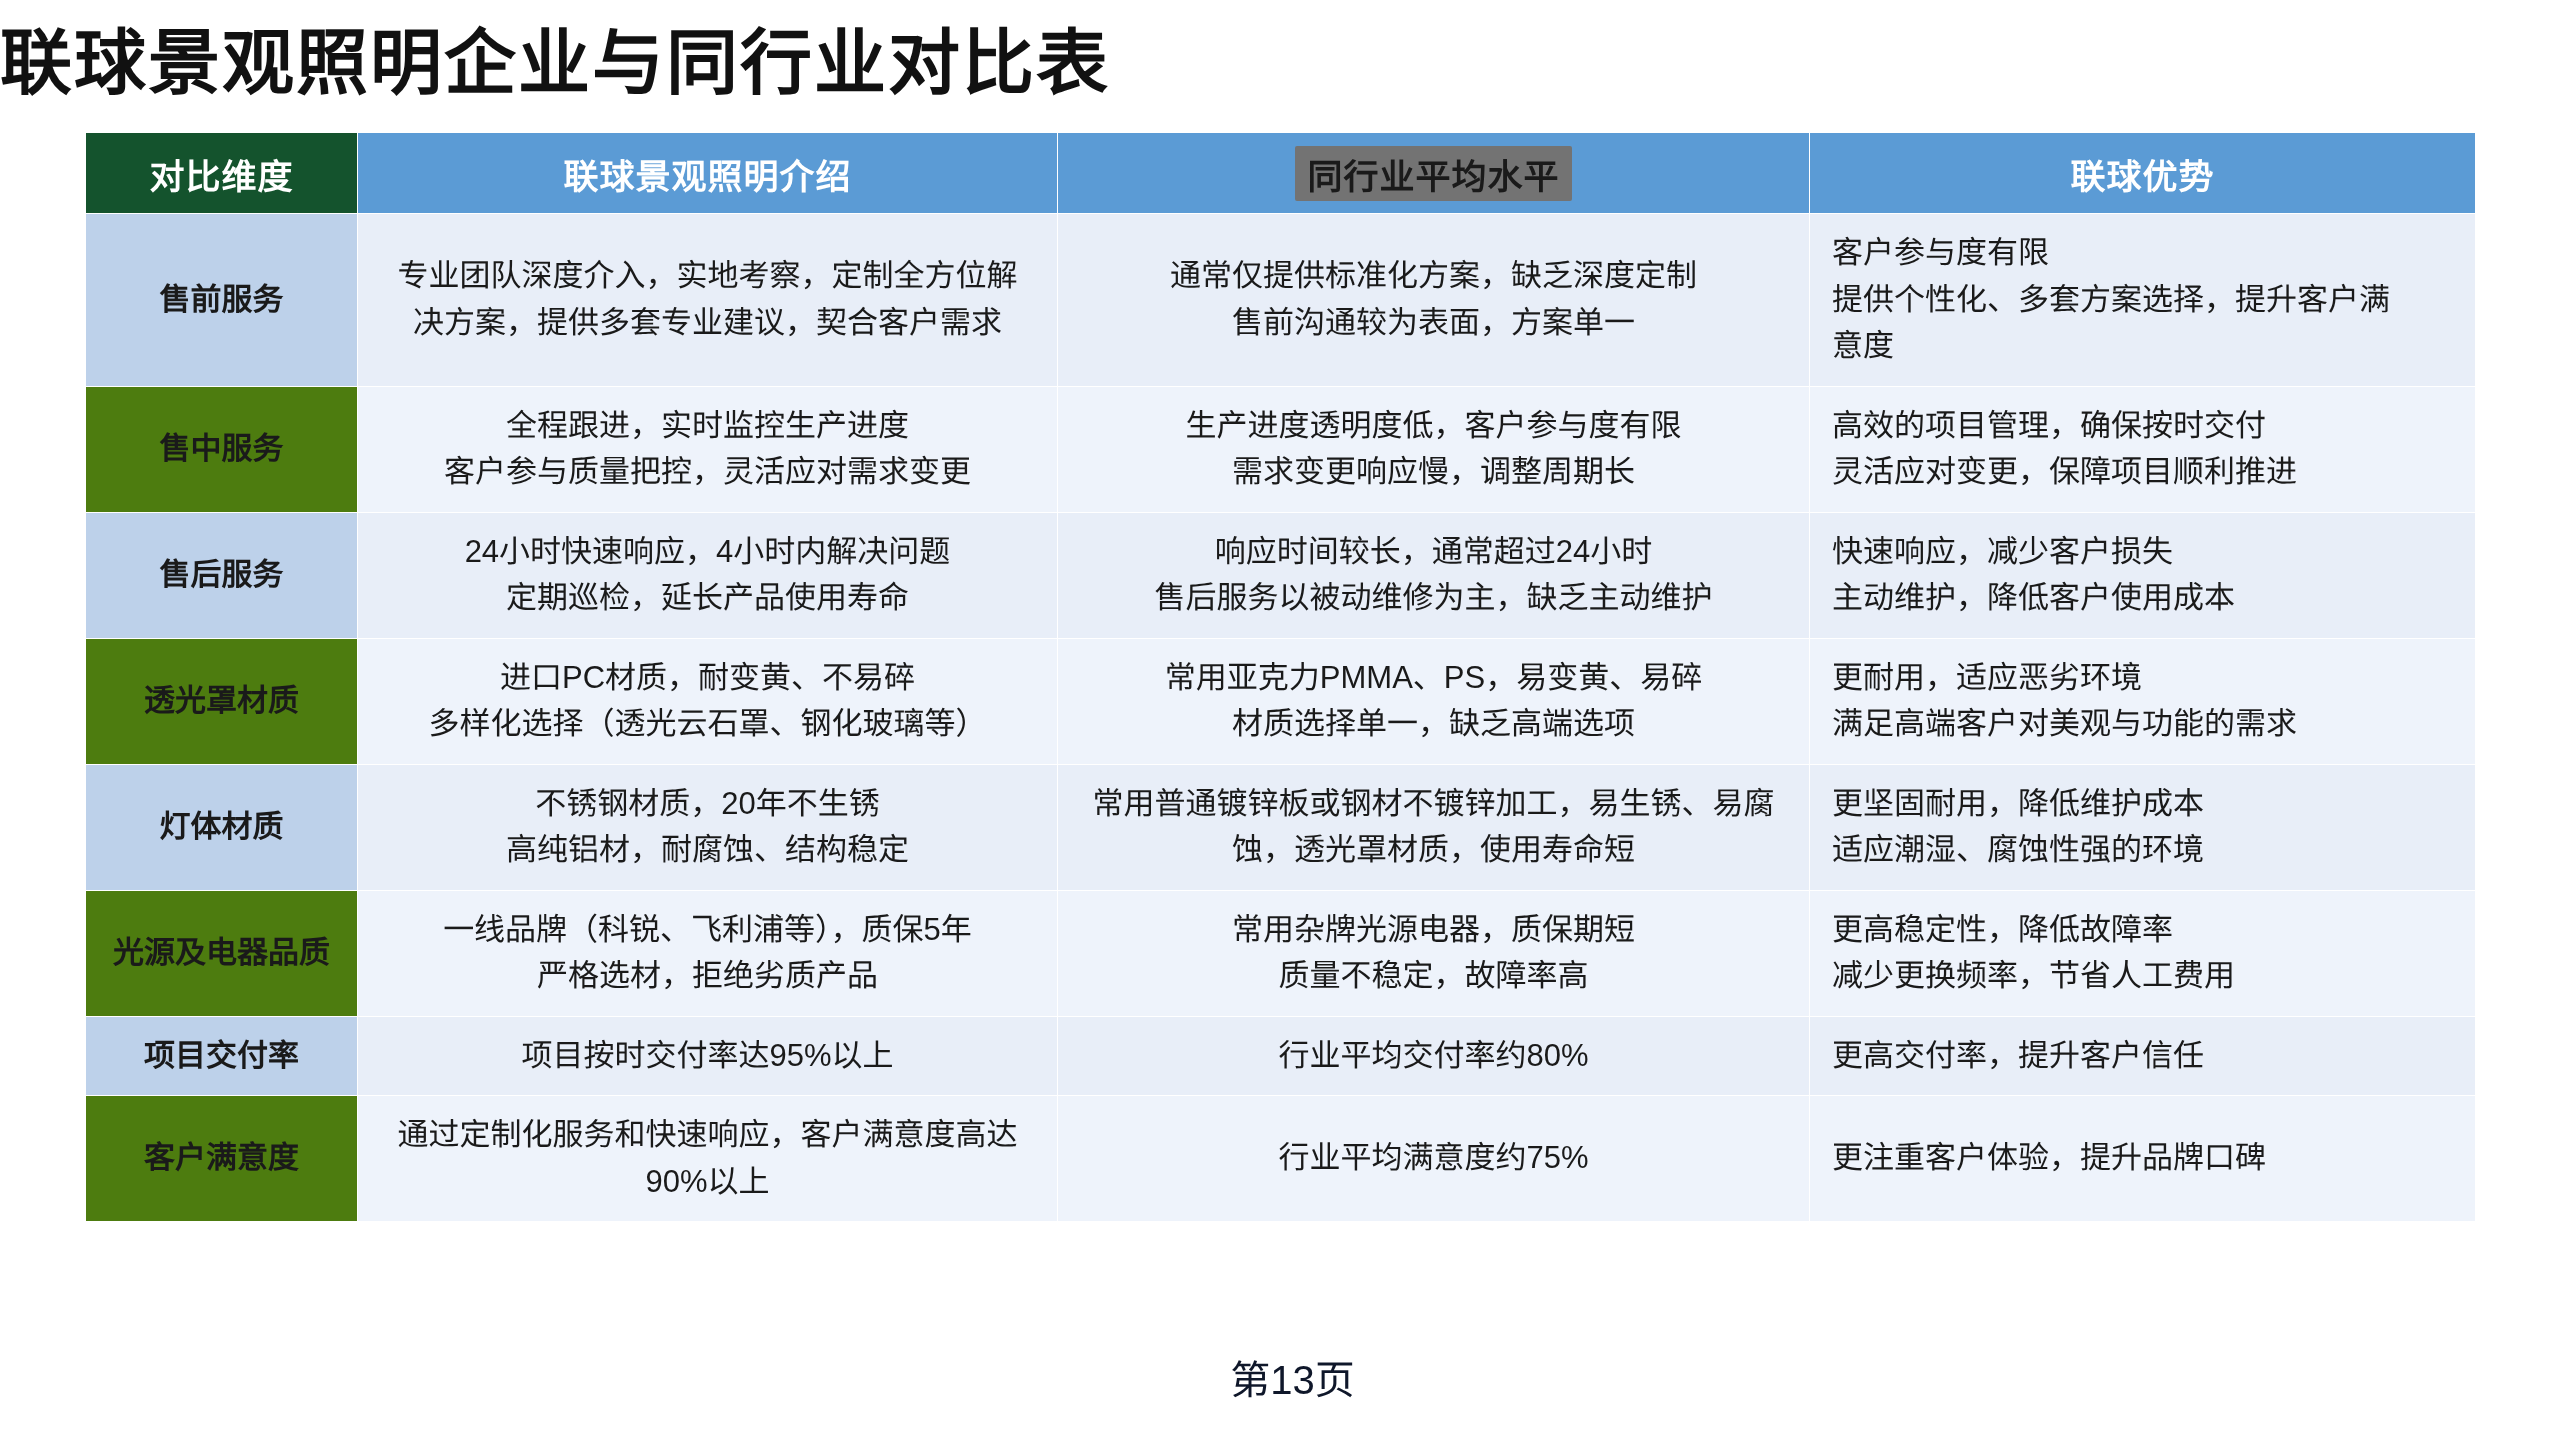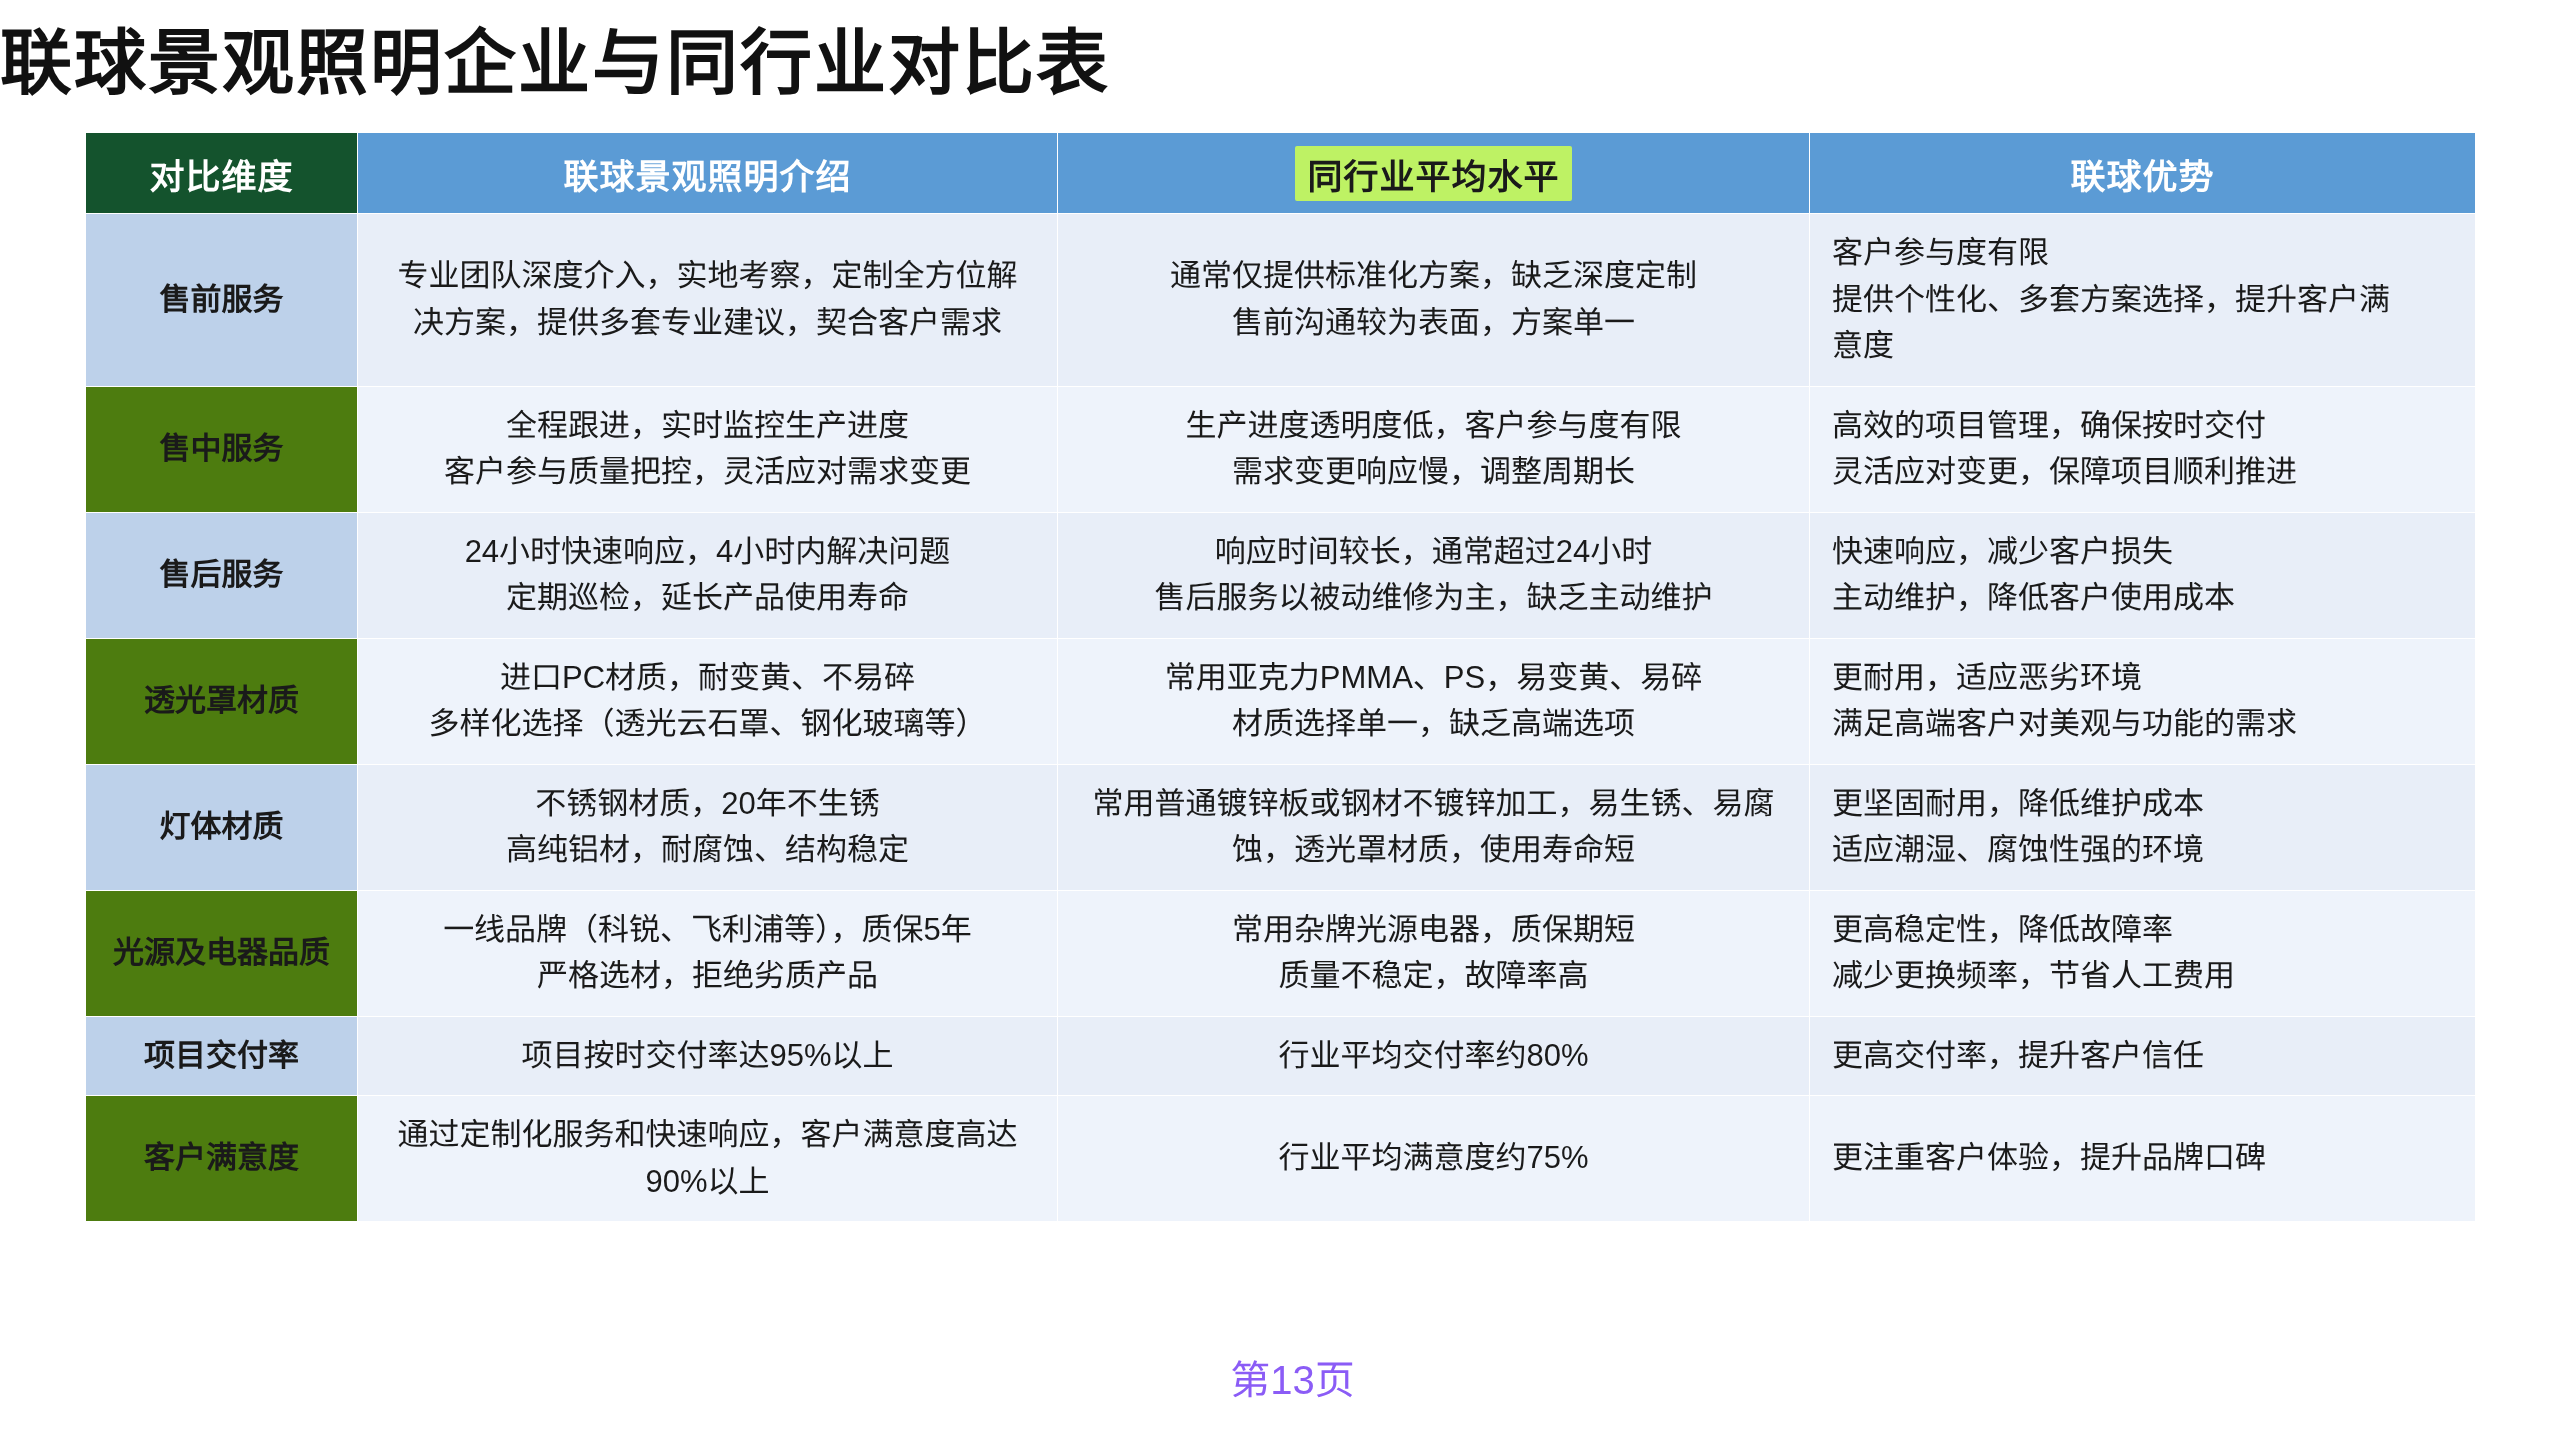--- a/index.html
+++ b/index.html
@@ -54,21 +54,21 @@
     border: 1px solid #ffffff;
     text-align: center;
     vertical-align: middle;
     letter-spacing: 1px;
   }
   table.cmp th.first {
     background: #14532d;
   }
   .hl-box {
     display: inline-block;
-    background: #bef264;
+    background: #737373;
     color: #1a1a1a;
     padding: 2px 12px;
     border-radius: 2px;
   }
   table.cmp td {
     border: 1px solid #ffffff;
     font-size: 31px;
     line-height: 1.5;
     vertical-align: middle;
     padding: 16px 14px;
@@ -95,21 +95,21 @@
 
   td.body .ln { display: block; }
 
   .page-num {
     position: absolute;
     left: 0;
     right: 0;
     bottom: 34px;
     text-align: center;
     font-size: 40px;
-    color: #8b5cf6;
+    color: #0f172a;
     padding-left: 25px;
   }
 </style>
 </head>
 <body>
 
 <div class="slide">
 
   <div class="slide-title">联球景观照明企业与同行业对比表</div>
 

